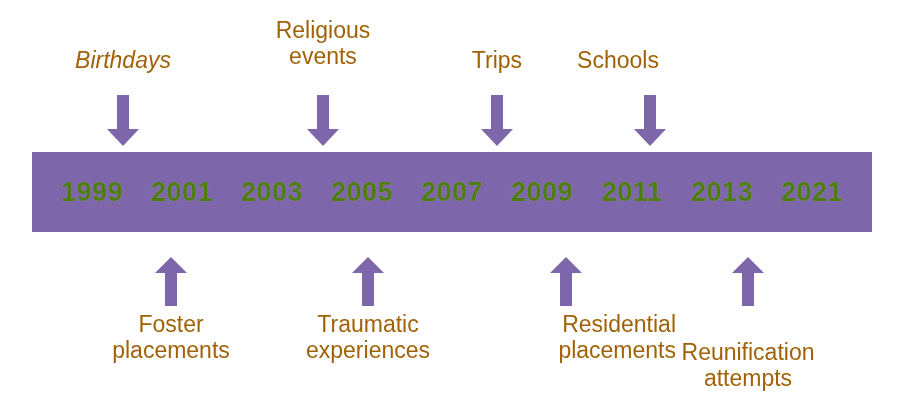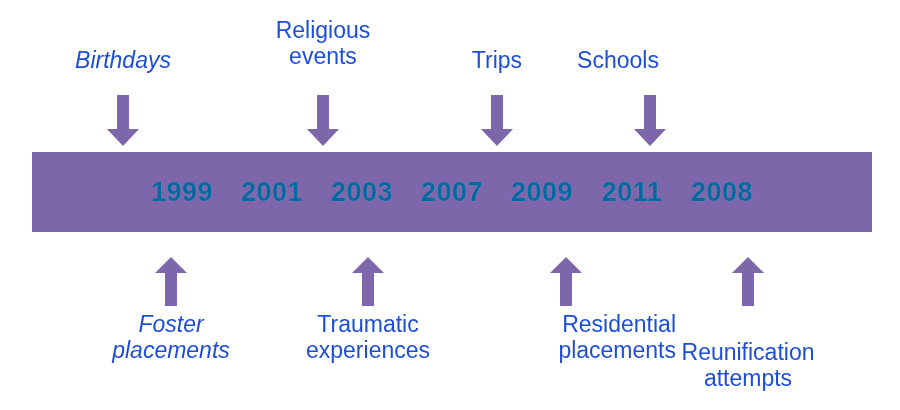--- a/index.html
+++ b/index.html
@@ -37,34 +37,34 @@
     top: 152px;
     width: 840px;
     height: 80px;
     display: flex;
     align-items: center;
     justify-content: center;
     gap: 0px;
   }
 
   .year-label {
-    color: #0369a1;
+    color: #4d7c0f;
     font-size: 27px;
     font-weight: 700;
     letter-spacing: 0.5px;
     text-align: center;
     width: 90px;
     line-height: 1;
     text-shadow: 0 0 1px rgba(255,255,255,0.35);
   }
 
   
   .event-label {
     position: absolute;
-    color: #1d4ed8;
+    color: #a16207;
     font-size: 23px;
     font-weight: 400;
     text-align: center;
     line-height: 1.12;
     white-space: pre-line;
   }
 
   .event-label.top    { transform: translateX(-50%); }
   .event-label.bottom { transform: translateX(-50%); }
 
@@ -107,32 +107,34 @@
     <svg width="34" height="52" viewBox="0 0 34 52" aria-hidden="true">
       <path d="M11 0 H23 V34 H33 L17 51 L1 34 H11 Z" fill="#7e66ab"></path>
     </svg>
   </div>
 
   <div class="timeline-band"></div>
   <div class="year-row">
     <span class="year-label">1999</span>
     <span class="year-label">2001</span>
     <span class="year-label">2003</span>
+    <span class="year-label">2005</span>
     <span class="year-label">2007</span>
     <span class="year-label">2009</span>
     <span class="year-label">2011</span>
-    <span class="year-label">2008</span>
+    <span class="year-label">2013</span>
+    <span class="year-label">2021</span>
   </div>
 
   <div class="arrow" style="left:171px; top:257px;">
     <svg width="34" height="50" viewBox="0 0 34 50" aria-hidden="true">
       <path d="M17 0 L33 16 H23 V49 H11 V16 H1 Z" fill="#7e66ab"></path>
     </svg>
   </div>
-  <div class="event-label bottom" style="left:171px; top:312px; width:210px;font-style:italic;">Foster
+  <div class="event-label bottom" style="left:171px; top:312px; width:210px;">Foster
 placements</div>
 
   <div class="arrow" style="left:368px; top:257px;">
     <svg width="34" height="50" viewBox="0 0 34 50" aria-hidden="true">
       <path d="M17 0 L33 16 H23 V49 H11 V16 H1 Z" fill="#7e66ab"></path>
     </svg>
   </div>
   <div class="event-label bottom" style="left:368px; top:312px; width:220px;">Traumatic
 experiences</div>
 

